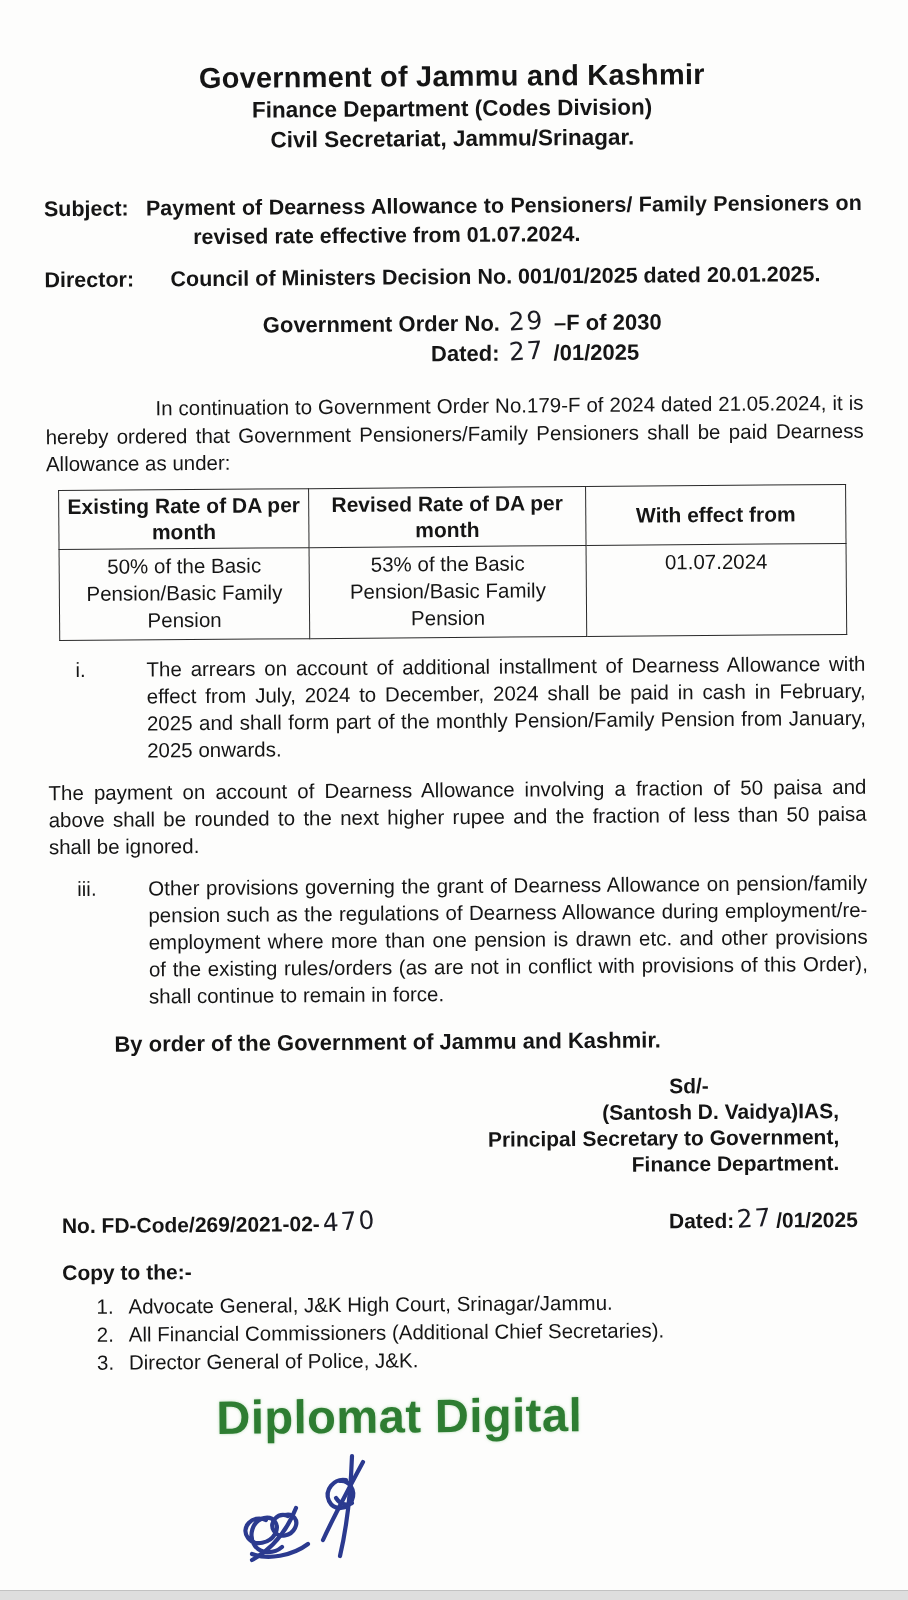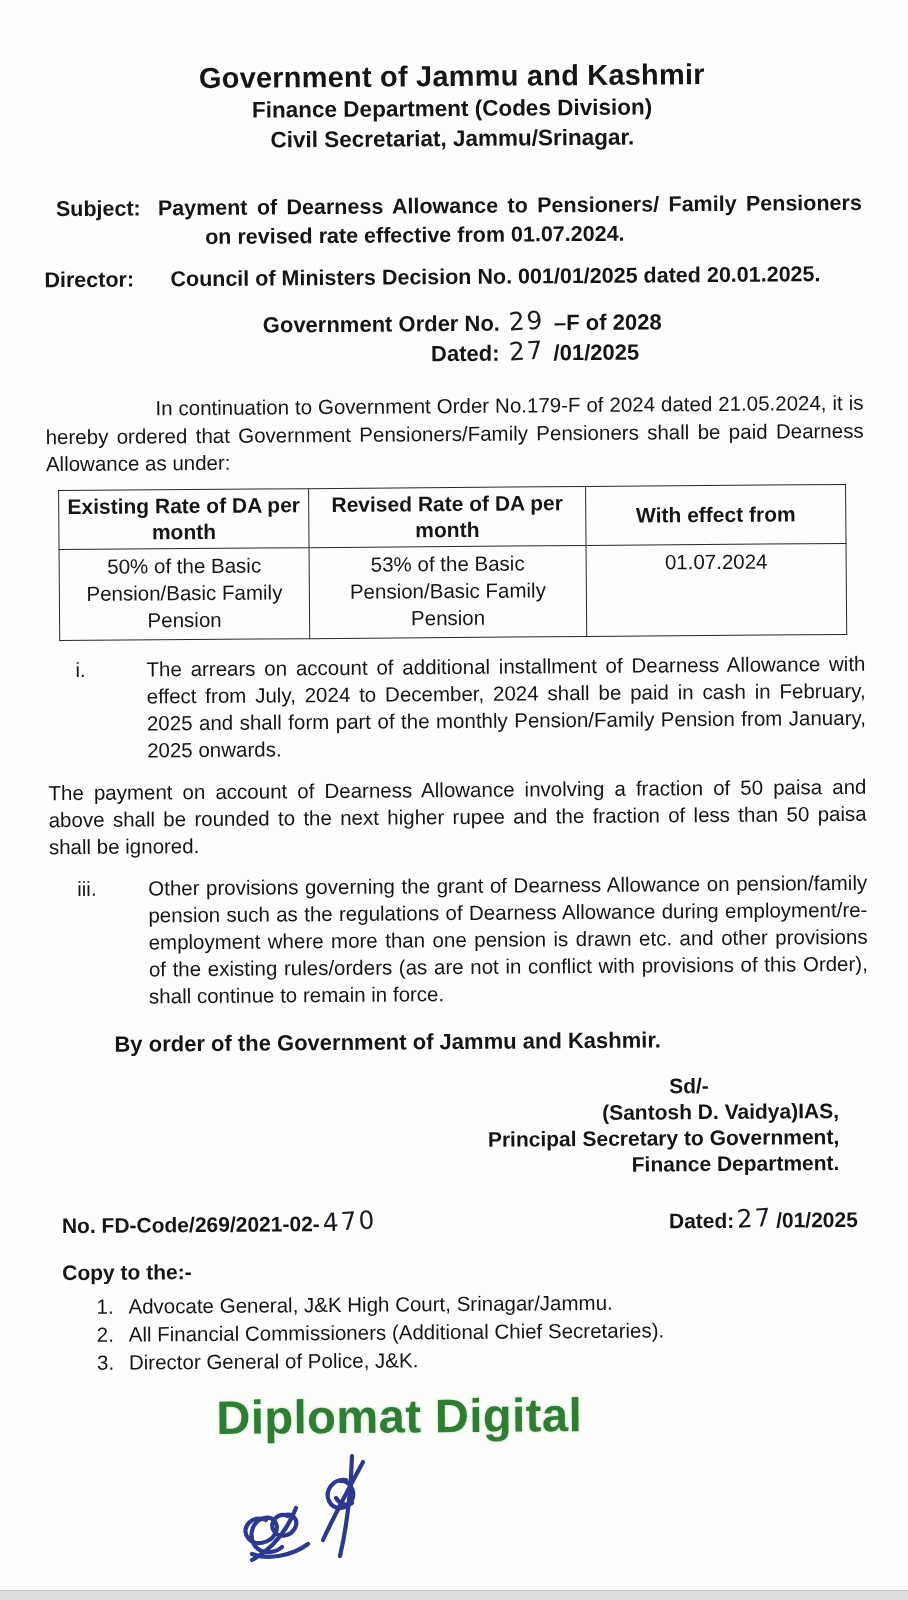--- a/index.html
+++ b/index.html
@@ -23,21 +23,21 @@
   .doc-header { text-align:center; font-weight:bold; }
   .doc-header .h1 { font-size:29px; line-height:36px; letter-spacing:0.2px; }
   .doc-header .h2 { font-size:22.5px; line-height:30px; }
   .doc-header .h3 { font-size:22.5px; line-height:30px; }
 
   
   .labelled-row { display:flex; font-weight:bold; font-size:21.5px; line-height:29px; }
   .subject-row { margin-top:38px; }
   .reference-row { margin-top:13px; }
   .labelled-row .row-label { flex:0 0 auto; white-space:nowrap; }
-  .subject-row .row-label { width:102px;margin-left:12px; }
+  .subject-row .row-label { width:102px; }
   .reference-row .row-label { width:122px; }
   .labelled-row .row-text { flex:1; text-align:justify; }
   .subject-row .row-text { padding-left:47px; text-indent:-47px; }
   .reference-row .row-text { padding-left:4px; }
 
   
   .order-block { margin-top:16px; margin-left:218px; font-weight:bold; font-size:22px; line-height:29px; }
   .order-block .order-date-line { margin-left:168px; }
 
   
@@ -137,21 +137,21 @@
     <div class="labelled-row reference-row">
       <div class="row-label">Director:</div>
       <div class="row-text">Council of Ministers Decision No. 001/01/2025 dated 20.01.2025.</div>
     </div>
 
     
     <div class="order-block">
       <div class="order-no-line">
         <span>Government Order No.</span>
         <span class="handwritten">29</span>
-        <span>–F of 2028</span>
+        <span>–F of 2030</span>
       </div>
       <div class="order-date-line">
         <span>Dated:</span>
         <span class="handwritten">27</span>
         <span>/01/2025</span>
       </div>
     </div>
 
     
     <div class="body-para">In continuation to Government Order No.179-F of 2024 dated 21.05.2024, it is hereby ordered that Government Pensioners/Family Pensioners shall be paid Dearness Allowance as under:</div>

